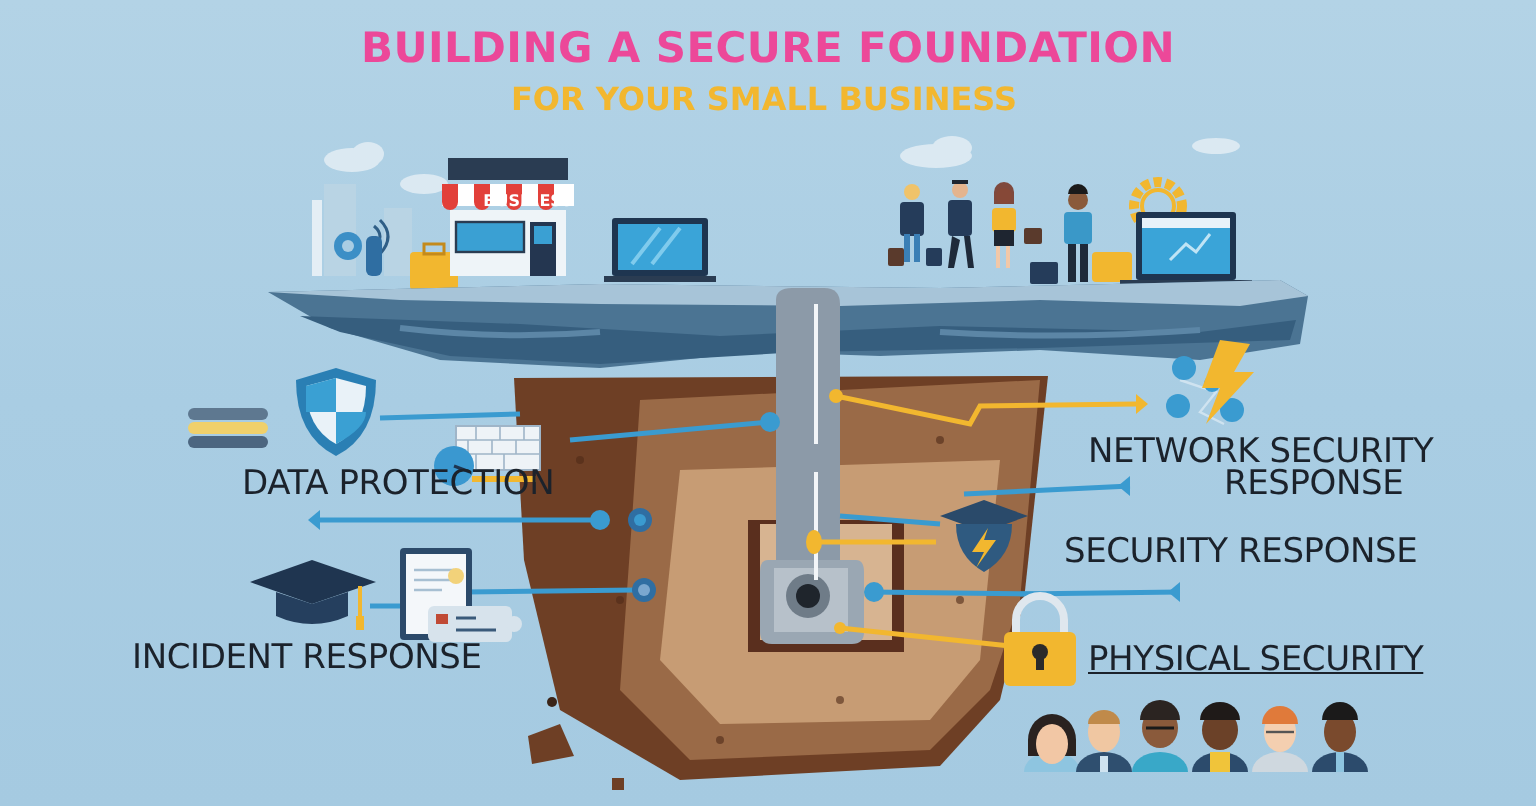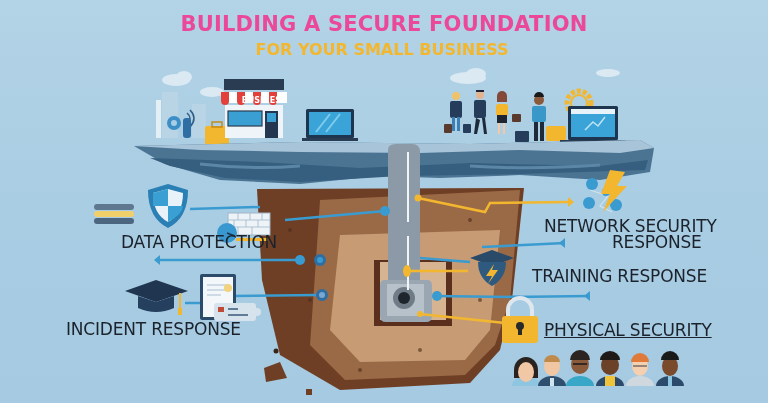--- a/index.html
+++ b/index.html
@@ -283,14 +283,14 @@
 
 <div class="abs title">BUILDING A SECURE FOUNDATION</div>
 <div class="abs subtitle">FOR YOUR SMALL BUSINESS</div>
 
 <div class="abs" style="left:224px;top:79px;width:80px;height:11px;text-align:center;font-size:8px;font-weight:bold;color:#fff;line-height:11px;margin-top:16px;">BUSINESS</div>
 
 <div class="abs label" style="left:73px;top:232px;margin-left:48px;">DATA PROTECTION</div>
 <div class="abs label" style="left:66px;top:319px;">INCIDENT RESPONSE</div>
 <div class="abs label" style="left:544px;top:216px;">NETWORK SECURITY</div>
 <div class="abs label" style="left:612px;top:232px;">RESPONSE</div>
-<div class="abs label" style="left:532px;top:266px;">TRAINING RESPONSE</div>
+<div class="abs label" style="left:532px;top:266px;">SECURITY RESPONSE</div>
 <div class="abs label" style="left:544px;top:320px;text-decoration:underline;">PHYSICAL SECURITY</div>
 
 </body></html>

